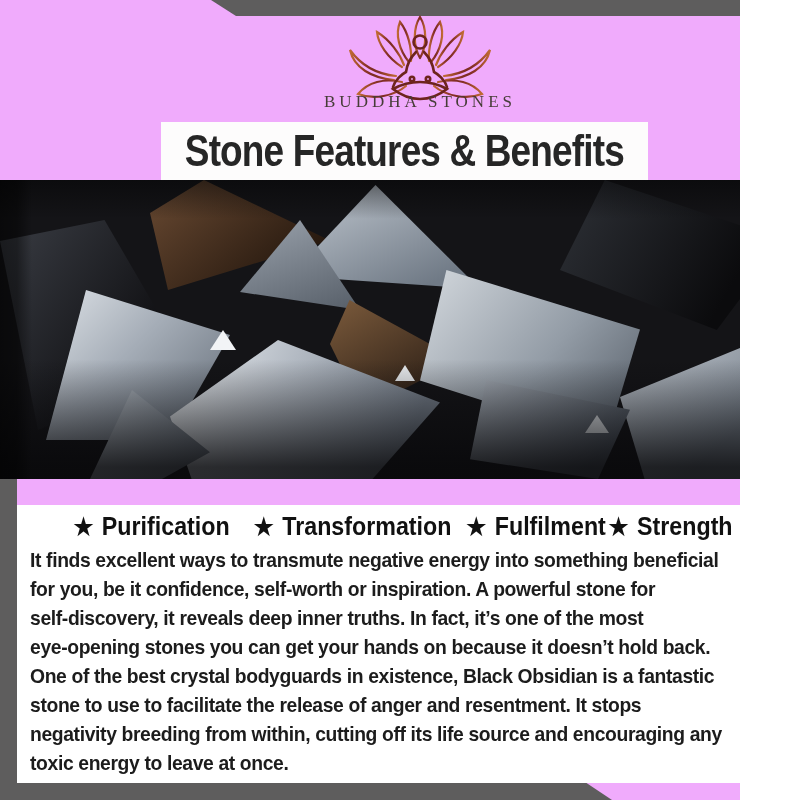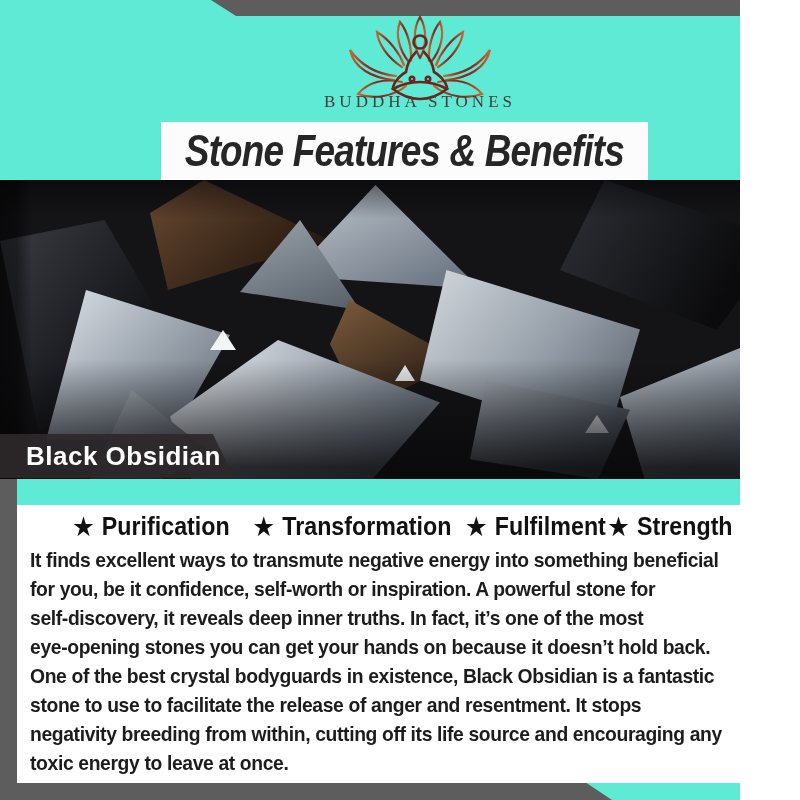--- a/index.html
+++ b/index.html
@@ -1,34 +1,34 @@
 <!DOCTYPE html>
 <html><head>
 <meta charset="utf-8">
 <style>
   html,body{margin:0;padding:0;background:#ffffff;}
   #canvas{
     position:relative;width:740px;height:800px;overflow:hidden;
-    background:#5eead4;font-family:"Liberation Sans",sans-serif;
+    background:#f0abfc;font-family:"Liberation Sans",sans-serif;
   }
   
   .ribbon{position:absolute;inset:0;background:#5e5d5d;}
   #ribbon-top-right{clip-path:polygon(211px 0px,800px 0px,800px 624px,784px 591px,784px 16px,236px 16px);}
   #ribbon-bottom-left{clip-path:polygon(0px 478px,17px 478px,17px 782px,585px 782px,612px 800px,0px 800px);}
   
   #logo-wrap{position:absolute;left:340px;top:12px;width:160px;height:82px;}
   #brand-wordmark{
     position:absolute;left:220px;top:92px;width:400px;text-align:center;
     font-family:"Liberation Serif",serif;font-size:17px;letter-spacing:4px;
     color:#463c37;white-space:nowrap;
   }
   
   #header-band{
     position:absolute;left:161px;top:122px;width:487px;height:58px;background:#fdfcfc;
-    display:flex;align-items:center;justify-content:center;font-style:italic;
+    display:flex;align-items:center;justify-content:center;
   }
   #header-title{
     font-size:44px;font-weight:700;color:#262626;letter-spacing:-1px;
     white-space:nowrap;transform:scaleX(0.84);transform-origin:center;
   }
   
   #photo{
     position:absolute;left:0;top:180px;width:784px;height:299px;
     background:#141417;overflow:hidden;
   }
@@ -122,23 +122,20 @@
     <div class="facet" style="left:620px;top:150px;width:164px;height:149px;clip-path:polygon(0 45%,100% 0,100% 100%,15% 100%);background:linear-gradient(140deg,#c8ced5,#79828d 70%);"></div>
     <div class="facet" style="left:90px;top:210px;width:120px;height:89px;clip-path:polygon(0 100%,35% 0,100% 70%,60% 100%);background:linear-gradient(120deg,#b9c0c8,#626b76);"></div>
     <div class="facet" style="left:470px;top:200px;width:160px;height:99px;clip-path:polygon(10% 0,100% 30%,80% 100%,0 80%);background:linear-gradient(135deg,#a7aeb7,#4f5660 80%);"></div>
     <div class="facet" style="left:210px;top:150px;width:26px;height:20px;clip-path:polygon(50% 0,100% 100%,0 100%);background:#f2f4f6;"></div>
     <div class="facet" style="left:395px;top:185px;width:20px;height:16px;clip-path:polygon(50% 0,100% 100%,0 100%);background:#e8ebee;"></div>
     <div class="facet" style="left:585px;top:235px;width:24px;height:18px;clip-path:polygon(50% 0,100% 100%,0 100%);background:#dfe3e7;"></div>
     <div id="photo-overlay-top"></div>
     <div id="photo-overlay-bottom"></div>
     <div id="photo-overlay-left"></div>
 
-    <div id="stone-banner">
-      <span id="stone-banner-label">Black Obsidian</span>
-    </div>
   </div>
 
   <div id="content-panel">
     <div id="features-row">
       <span class="feature" id="feature-1">
         <span class="star">★</span>
         <span>Purification</span>
       </span>
       <span class="feature" id="feature-2">
         <span class="star">★</span>

